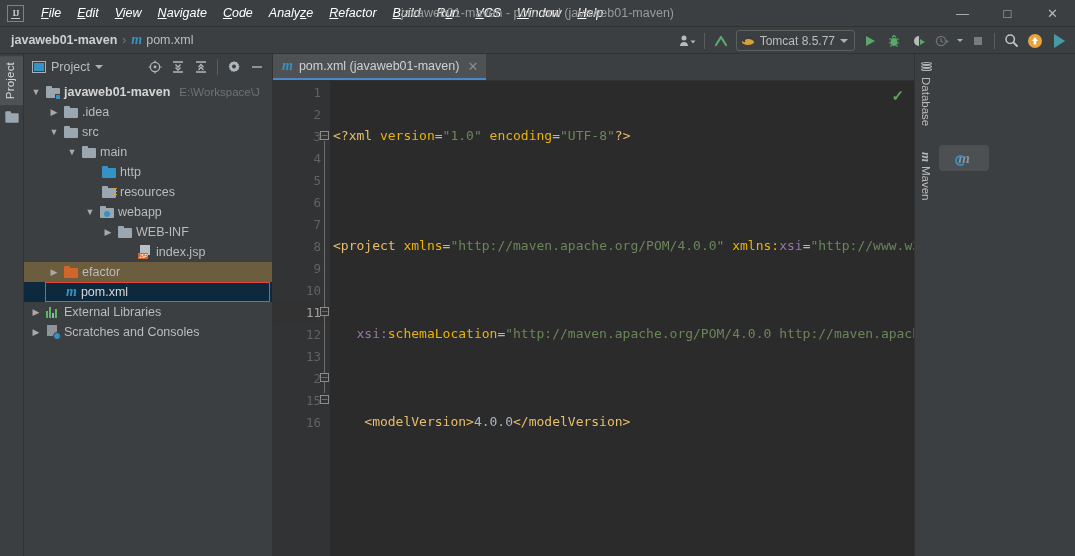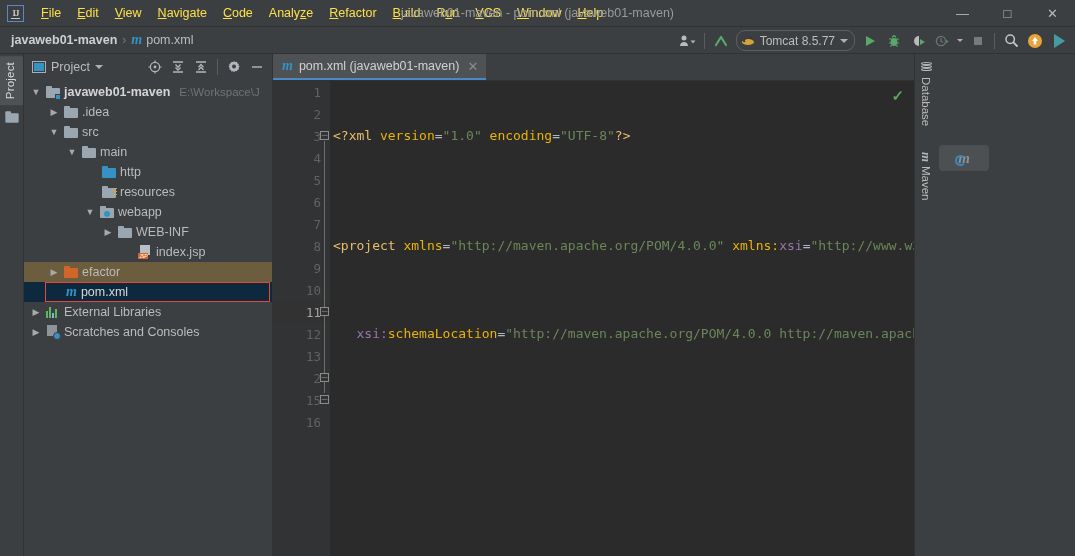--- a/index.html
+++ b/index.html
@@ -26,22 +26,22 @@
     font-size: 9px; font-weight: bold; color: #c8c8c8;
     font-family: "Liberation Serif", serif; letter-spacing: -1px;
     position: relative;
   }
   .ij-logo::after {
     content: ""; position: absolute; bottom: 2px; left: 3px; right: 3px;
     height: 1px; background: #c8c8c8;
   }
   .menubar { display: flex; align-items: center; }
   .menu-item {
-    font-size: 12.5px; color: #fde047; padding: 3px 8px;
-    cursor: default; white-space: nowrap;
+    font-size: 12.5px; color: #ffffff; padding: 3px 8px;
+    cursor: default; white-space: nowrap; font-style: italic;
   }
   .menu-item .mn { text-decoration: underline; }
   .win-title {
     position: absolute; left: 0; right: 0; text-align: center;
     font-size: 12.5px; color: #9a9a9a; pointer-events: none;
   }
   .win-btns {
     position: absolute; right: 0; top: 0; height: 27px;
     display: flex; align-items: center;
   }
@@ -72,21 +72,21 @@
     display: flex; align-items: center; gap: 0px; padding-right: 4px;
   }
   .tb-btn {
     width: 24px; height: 23px; display: flex; align-items: center;
     justify-content: center; border-radius: 3px;
   }
   .tb-sep { width: 1px; height: 16px; background: #5a5d5e; margin: 0 4px; }
 
   .runconfig {
     display: flex; align-items: center; gap: 5px; height: 21px;
-    border: 1px solid #5e6060; border-radius: 9px; padding: 0 6px 0 4px;
+    border: 1px solid #5e6060; border-radius: 3px; padding: 0 6px 0 4px;
     margin: 0 3px;
   }
   .runconfig-label { font-size: 12px; color: #bdbdbd; }
   .caret { width: 0; height: 0; border-left: 4px solid transparent;
            border-right: 4px solid transparent; border-top: 4px solid #b0b0b0; }
   .caret.sm { border-left-width: 3.5px; border-right-width: 3.5px; border-top-width: 3.5px; }
 
   
   .left-strip {
     position: absolute; top: 54px; left: 0; width: 24px; bottom: 0;
@@ -595,20 +595,21 @@
       </div>
 
       <div class="code">
         <div class="cl"><span class="tok-tag">&lt;?xml </span><span class="tok-attr">version</span><span class="tok-punc">=</span><span class="tok-str">"1.0"</span><span class="tok-txt"> </span><span class="tok-attr">encoding</span><span class="tok-punc">=</span><span class="tok-str">"UTF-8"</span><span class="tok-tag">?&gt;</span></div>
 
 
         <div class="cl"><span class="tok-tag">&lt;project </span><span class="tok-attr">xmlns</span><span class="tok-punc">=</span><span class="tok-str">"http://maven.apache.org/POM/4.0.0"</span><span class="tok-txt"> </span><span class="tok-attr">xmlns:</span><span class="tok-ns">xsi</span><span class="tok-punc">=</span><span class="tok-str">"http://www.w3.org/2001/XMLSchema-instance"</span></div>
 
         <div class="cl"><span class="tok-txt">   </span><span class="tok-ns">xsi:</span><span class="tok-attr">schemaLocation</span><span class="tok-punc">=</span><span class="tok-str">"http://maven.apache.org/POM/4.0.0 http://maven.apache.org/xsd/maven-4.0.0.xsd"</span></div>
 
+        <div class="cl"><span class="tok-txt">    </span><span class="tok-tag">&lt;modelVersion&gt;</span><span class="tok-txt">4.0.0</span><span class="tok-tag">&lt;/modelVersion&gt;</span></div>
 
         
 
         
 
         
 
         
 
         

